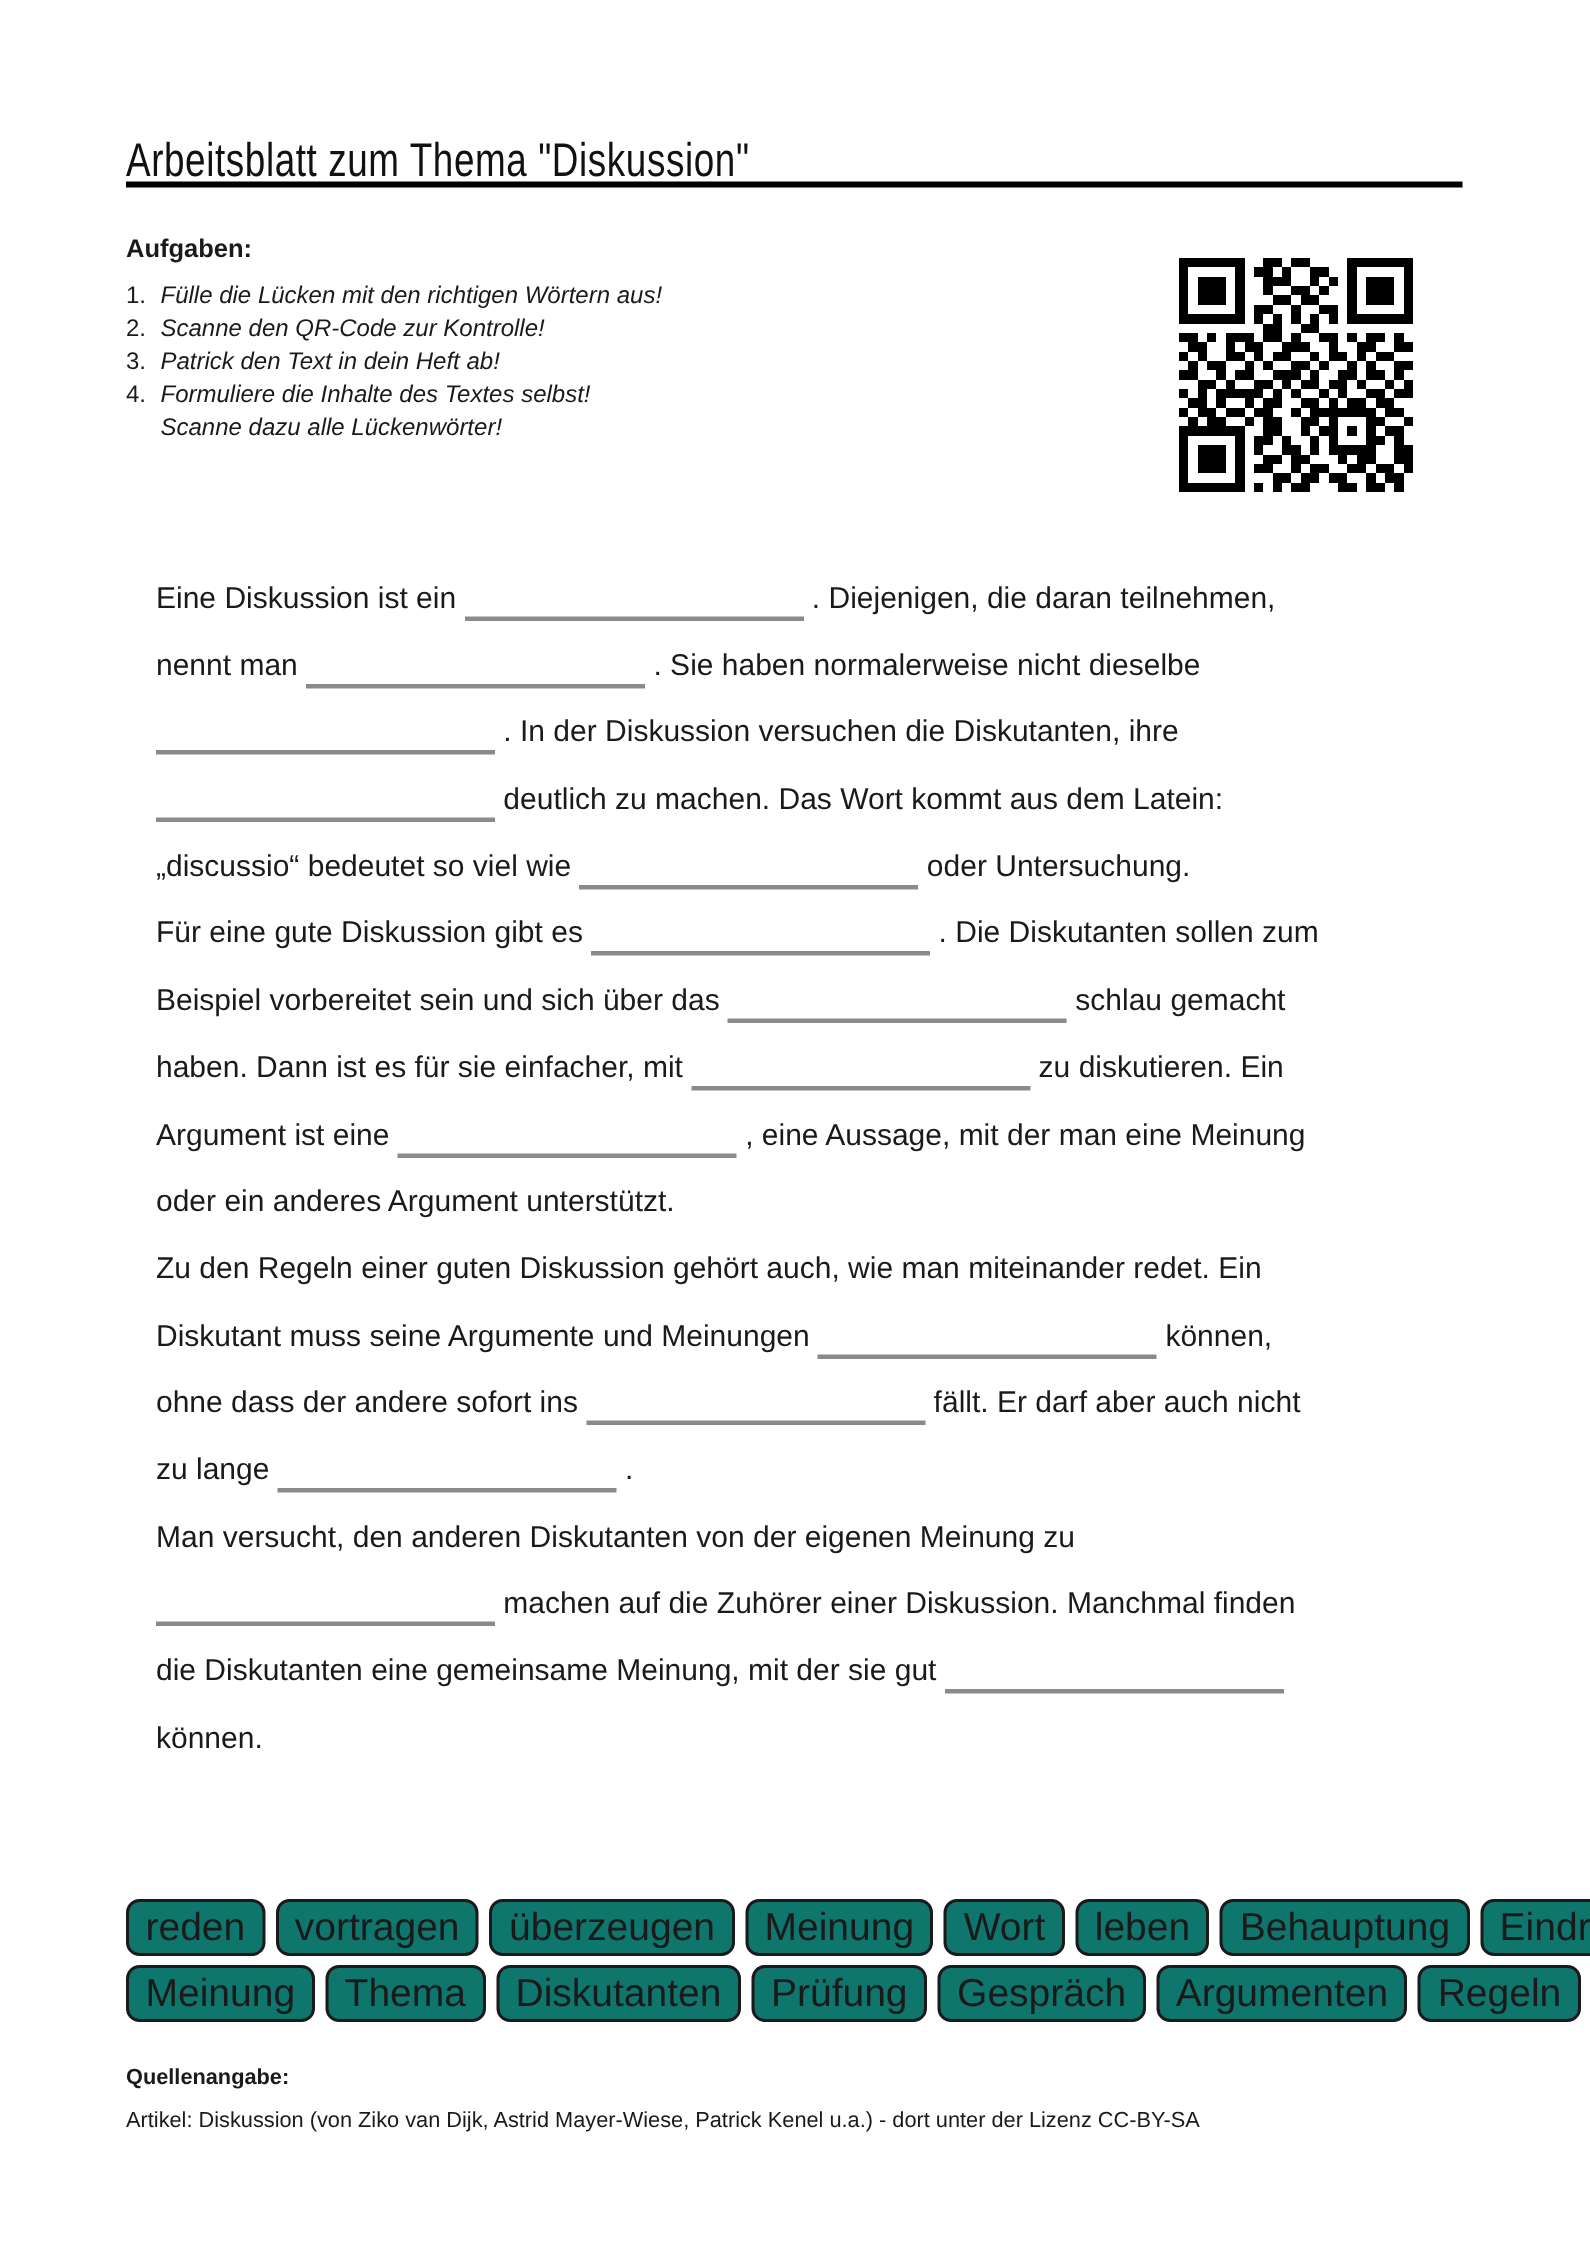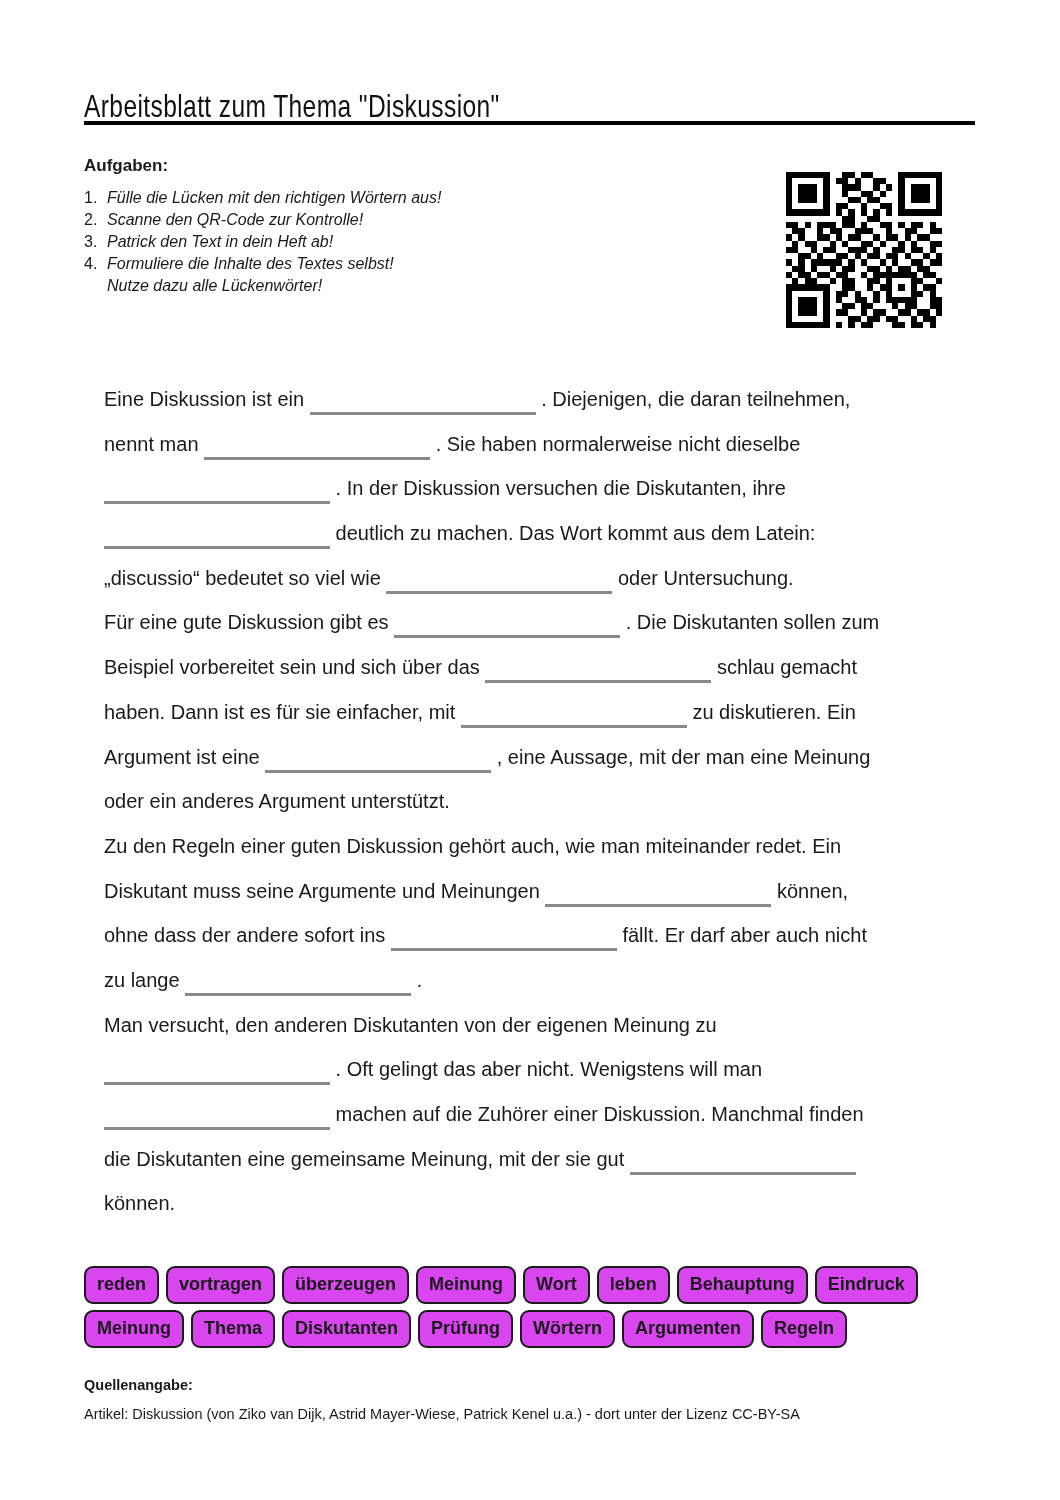--- a/index.html
+++ b/index.html
@@ -60,25 +60,24 @@
     width: 900px;
     display: flex;
     flex-direction: column;
     gap: 6px;
   }
   .wb-row { display: flex; gap: 7px; }
   .wb-word {
     border: 2.5px solid #1a1a1a;
     border-radius: 9px;
     padding: 2px 11px 3px 11px;
-    font-size: 18px;
+    font-size: 26px;
     line-height: 29px;
     white-space: nowrap;
-    background: #d946ef;
-    font-weight: bold;
+    background: #0f766e;
   }
   .source { position: absolute; left: 84px; top: 1375px; width: 900px; }
   .source-heading { font-size: 14.5px; font-weight: bold; line-height: 20px; margin-bottom: 6px; }
   .source-line { font-size: 14.5px; line-height: 27px; }
 </style>
 </head>
 <body>
 
 <div class="page">
   <div class="title">Arbeitsblatt zum Thema "Diskussion"</div>
@@ -98,21 +97,21 @@
         <div class="task-item">
           <span class="task-num">3.</span>
           <span class="task-text">Patrick den Text in dein Heft ab!</span>
         </div>
         <div class="task-item">
           <span class="task-num">4.</span>
           <span class="task-text">Formuliere die Inhalte des Textes selbst!</span>
         </div>
         <div class="task-item">
           <span class="task-num"></span>
-          <span class="task-text">Nutze dazu alle Lückenwörter!</span>
+          <span class="task-text">Scanne dazu alle Lückenwörter!</span>
         </div>
       </div>
   </div>
 
   <div class="qr" title="QR-Code zur Kontrolle">
       <svg viewBox="0 0 25 25" width="156" height="156" shape-rendering="crispEdges" fill="#000000">
         <rect x="0" y="0" width="1" height="1"></rect>
         <rect x="1" y="0" width="1" height="1"></rect>
         <rect x="2" y="0" width="1" height="1"></rect>
         <rect x="3" y="0" width="1" height="1"></rect>
@@ -461,21 +460,20 @@
       <div class="cloze-line">Für eine gute Diskussion gibt es <span class="blank"></span> . Die Diskutanten sollen zum</div>
       <div class="cloze-line">Beispiel vorbereitet sein und sich über das <span class="blank"></span> schlau gemacht</div>
       <div class="cloze-line">haben. Dann ist es für sie einfacher, mit <span class="blank"></span> zu diskutieren. Ein</div>
       <div class="cloze-line">Argument ist eine <span class="blank"></span> , eine Aussage, mit der man eine Meinung</div>
       <div class="cloze-line">oder ein anderes Argument unterstützt.</div>
       <div class="cloze-line">Zu den Regeln einer guten Diskussion gehört auch, wie man miteinander redet. Ein</div>
       <div class="cloze-line">Diskutant muss seine Argumente und Meinungen <span class="blank"></span> können,</div>
       <div class="cloze-line">ohne dass der andere sofort ins <span class="blank"></span> fällt. Er darf aber auch nicht</div>
       <div class="cloze-line">zu lange <span class="blank"></span> .</div>
       <div class="cloze-line">Man versucht, den anderen Diskutanten von der eigenen Meinung zu</div>
-      <div class="cloze-line"><span class="blank"></span> . Oft gelingt das aber nicht. Wenigstens will man</div>
       <div class="cloze-line"><span class="blank"></span> machen auf die Zuhörer einer Diskussion. Manchmal finden</div>
       <div class="cloze-line">die Diskutanten eine gemeinsame Meinung, mit der sie gut <span class="blank"></span></div>
       <div class="cloze-line">können.</div>
     </div>
 
   <div class="wordbank">
       <div class="wb-row">
         <span class="wb-word">reden</span>
         <span class="wb-word">vortragen</span>
         <span class="wb-word">überzeugen</span>
@@ -483,21 +481,21 @@
         <span class="wb-word">Wort</span>
         <span class="wb-word">leben</span>
         <span class="wb-word">Behauptung</span>
         <span class="wb-word">Eindruck</span>
       </div>
       <div class="wb-row">
         <span class="wb-word">Meinung</span>
         <span class="wb-word">Thema</span>
         <span class="wb-word">Diskutanten</span>
         <span class="wb-word">Prüfung</span>
-        <span class="wb-word">Wörtern</span>
+        <span class="wb-word">Gespräch</span>
         <span class="wb-word">Argumenten</span>
         <span class="wb-word">Regeln</span>
       </div>
     </div>
 
   <div class="source">
     <div class="source-heading">Quellenangabe:</div>
     <div class="source-line">Artikel: Diskussion (von Ziko van Dijk, Astrid Mayer-Wiese, Patrick Kenel u.a.) - dort unter der Lizenz CC-BY-SA</div>
   </div>
 </div>

